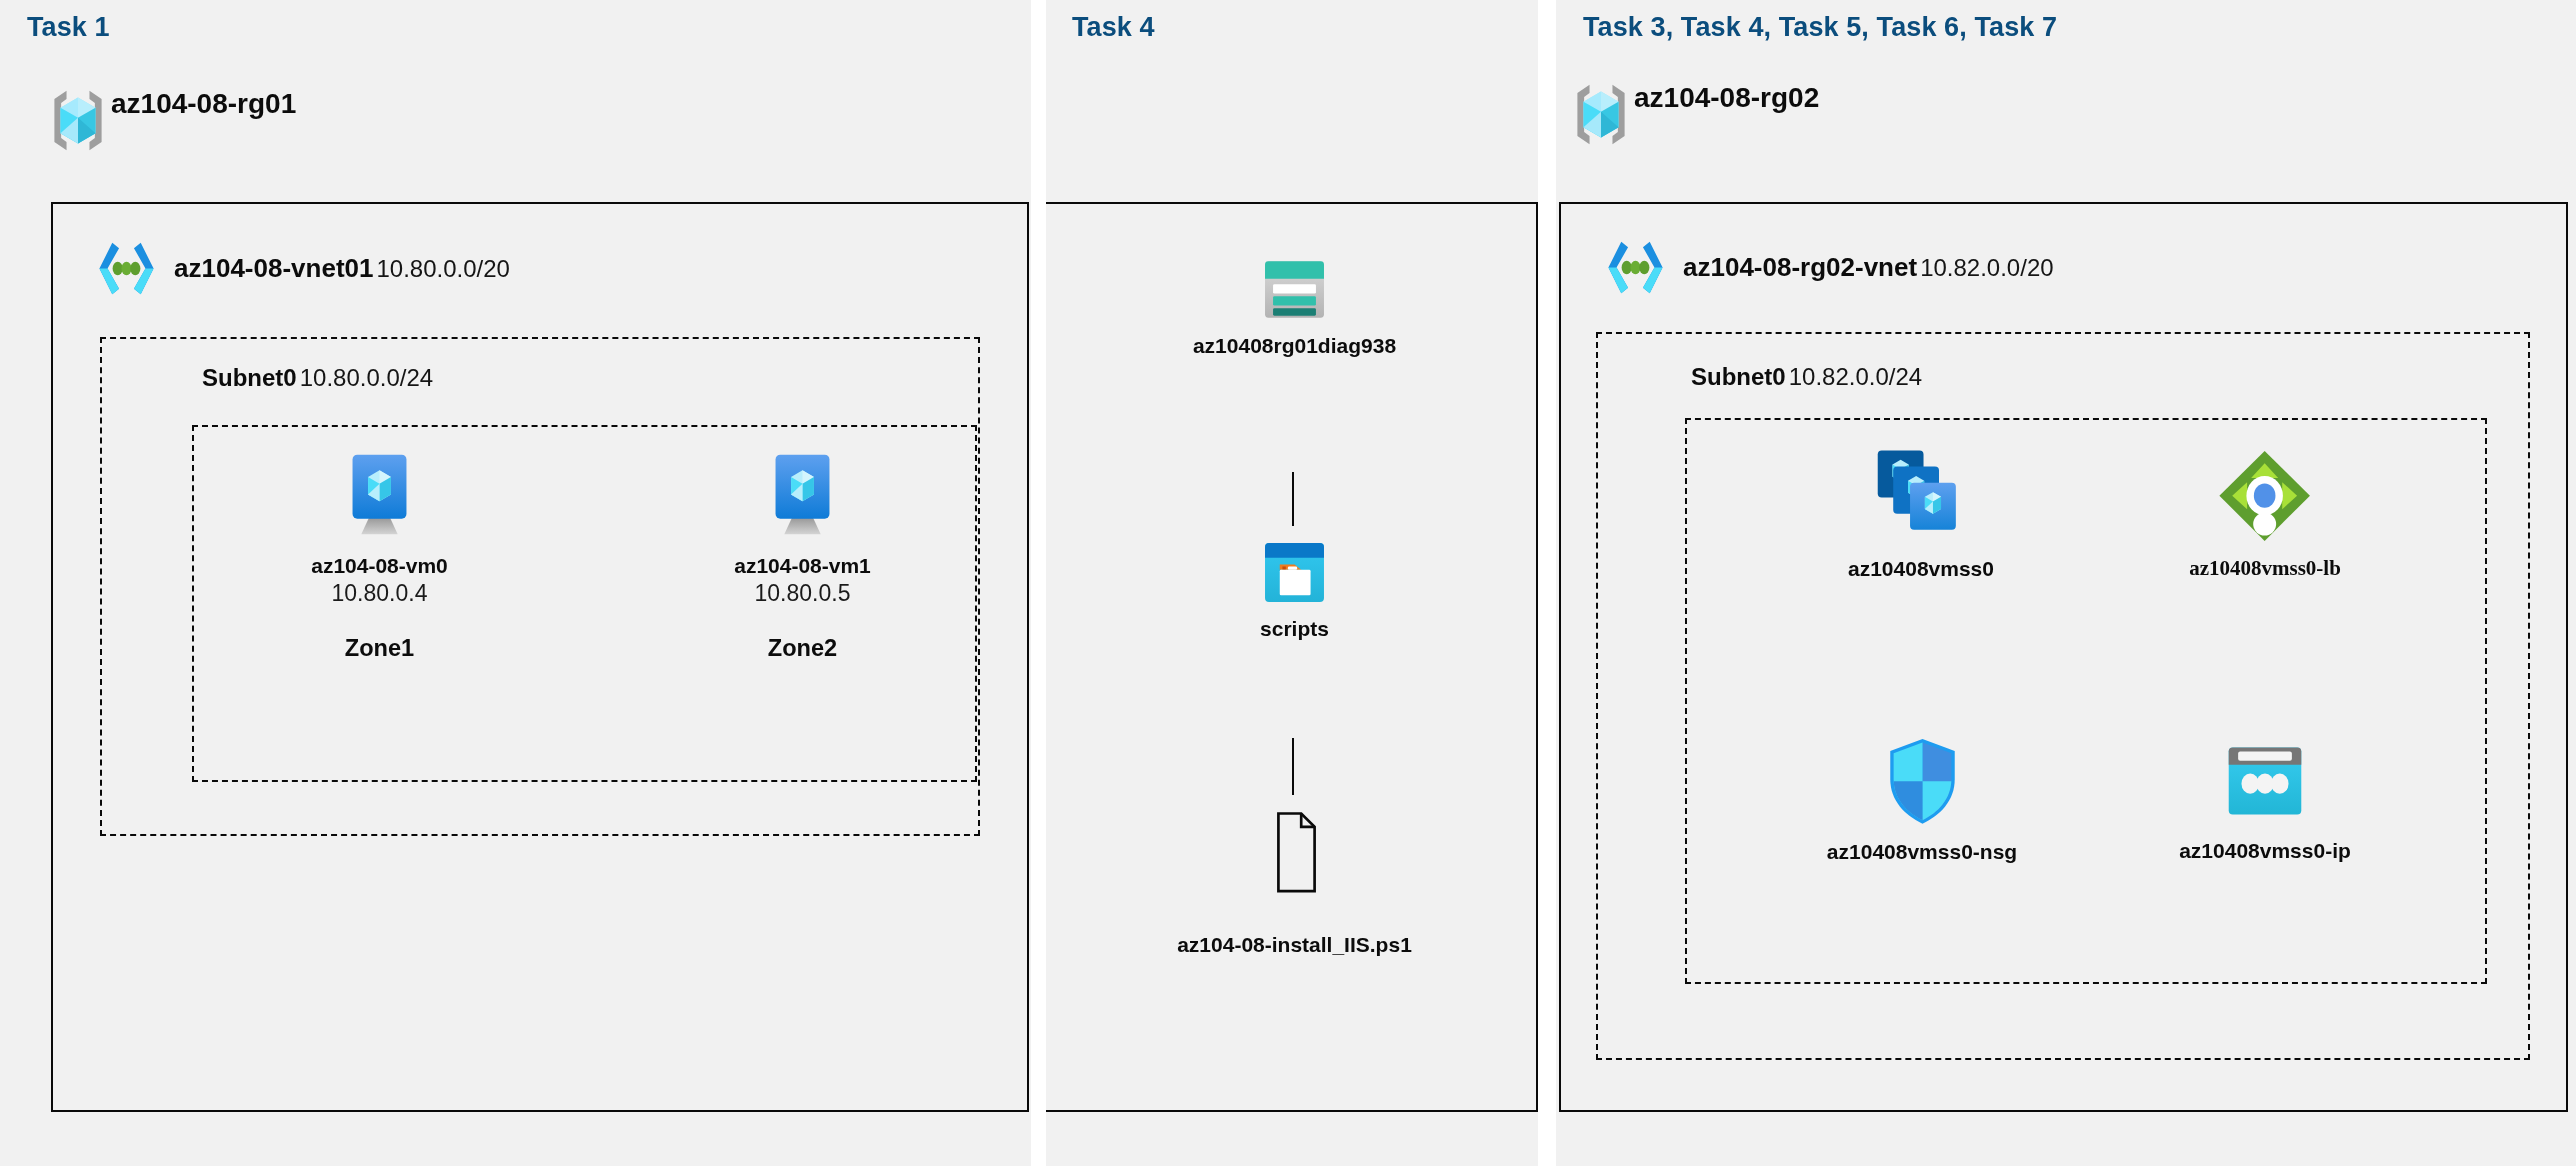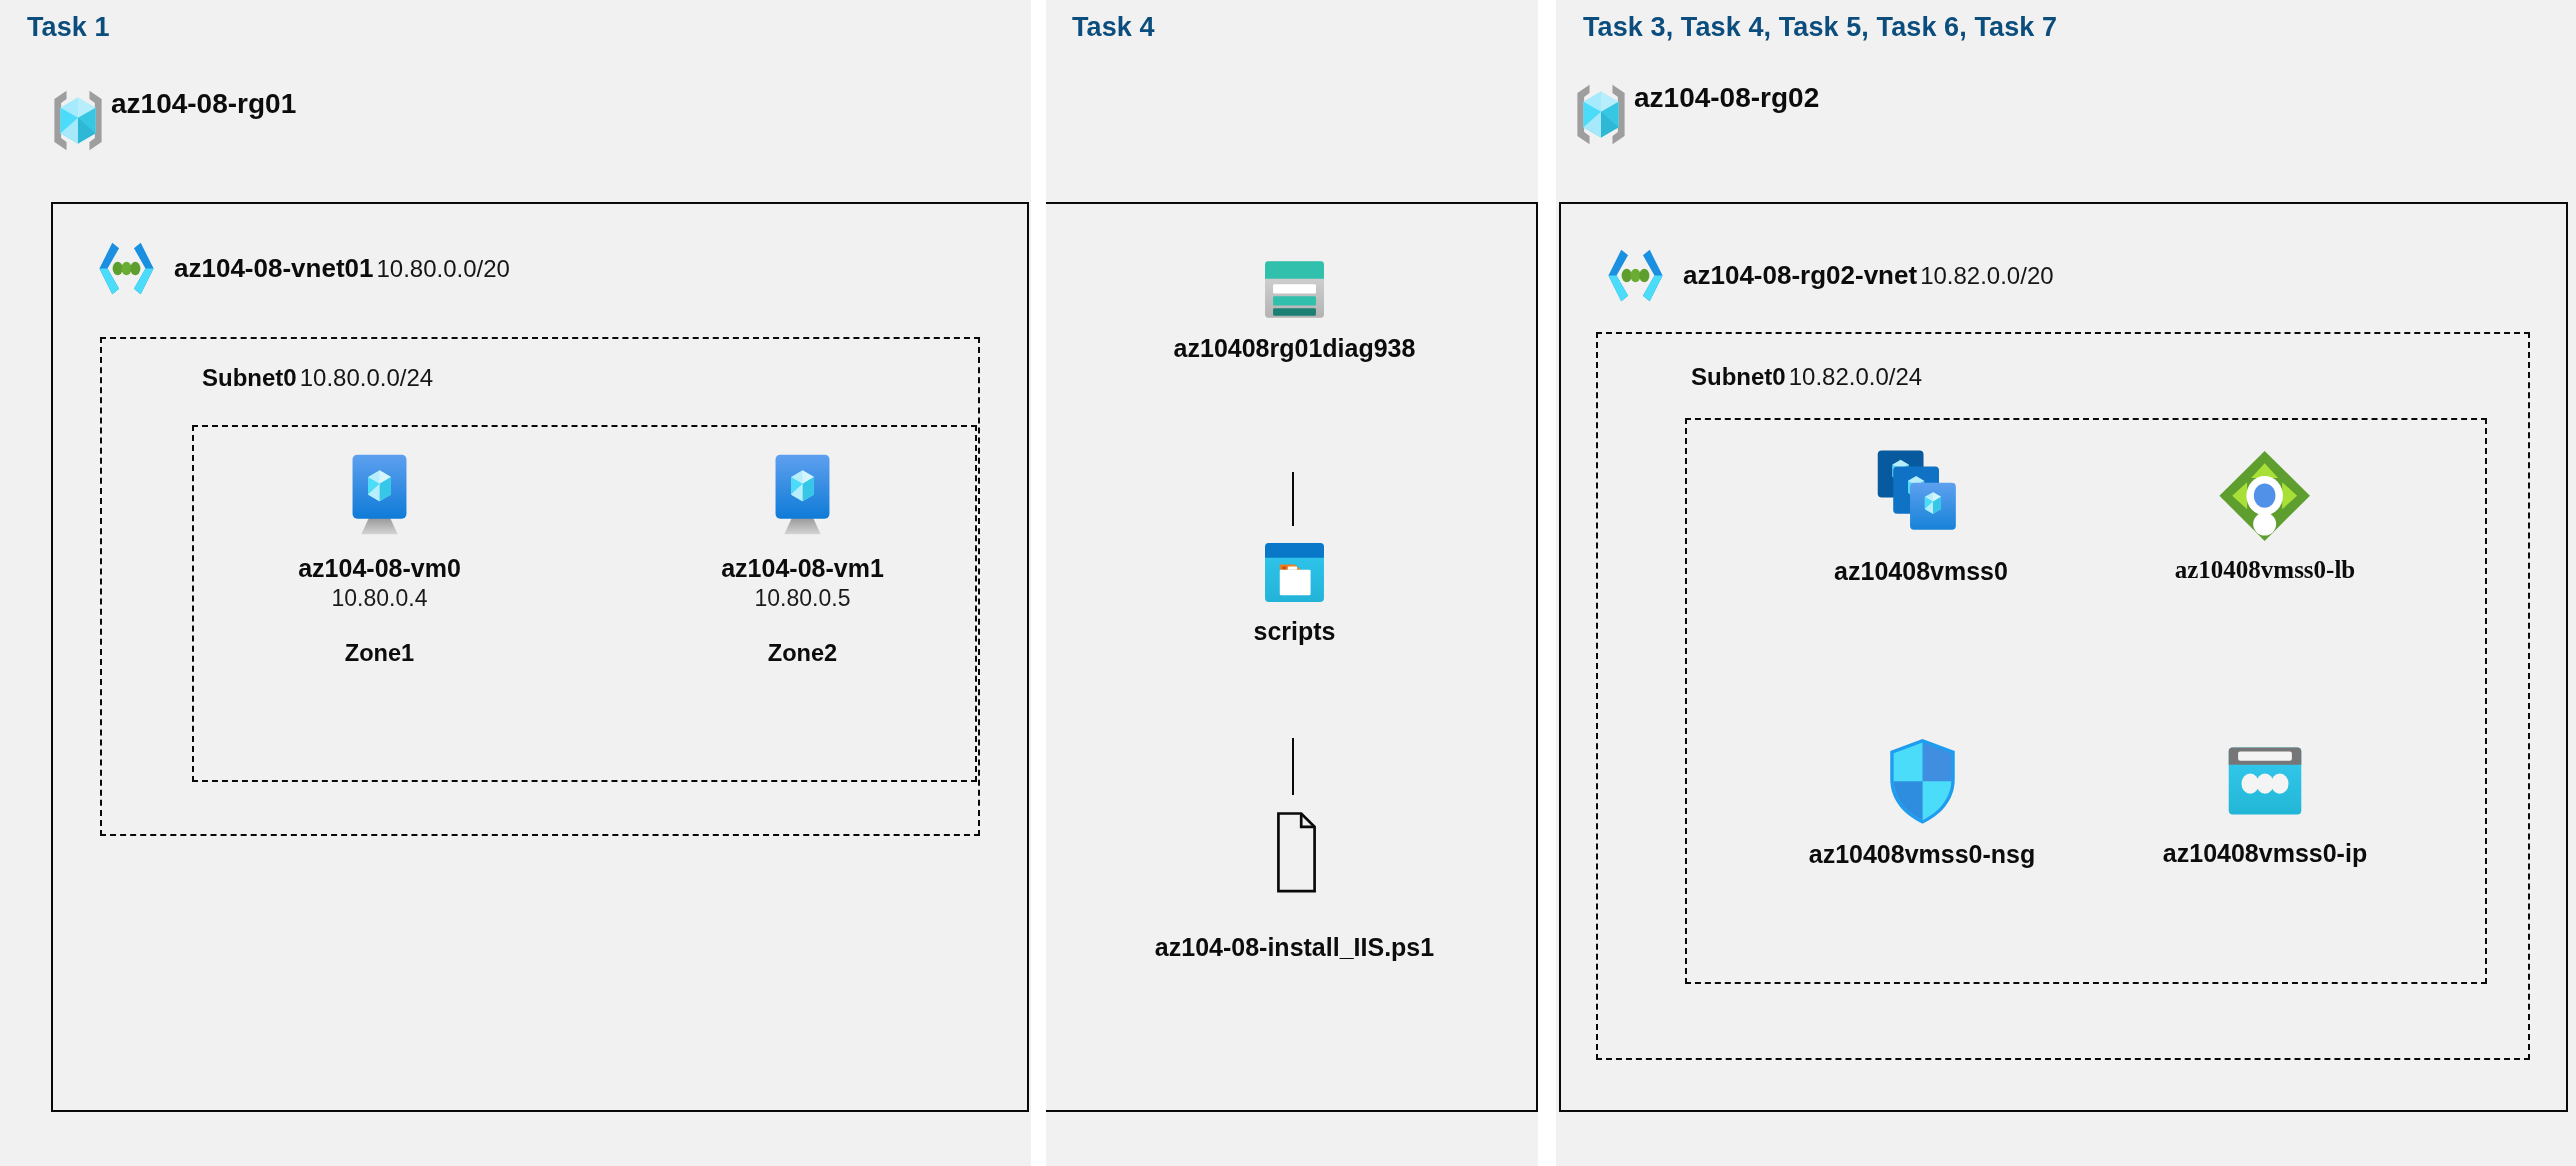--- a/index.html
+++ b/index.html
@@ -15,21 +15,21 @@
   .rg-head{position:absolute;display:flex;align-items:flex-start;gap:4px;}
   .rg-name{font-size:28px;font-weight:bold;color:#0c0c0c;white-space:nowrap;}
   .vnet-box{position:absolute;border:2.7px solid #0a0a0a;background:#f1f1f1;box-sizing:border-box;}
   .dashed{position:absolute;border:2px dashed #0a0a0a;box-sizing:border-box;}
   .vnet-head{position:absolute;display:flex;align-items:center;gap:15px;white-space:nowrap;}
   .vnet-name{font-size:26px;font-weight:bold;color:#0c0c0c;}
   .cidr{font-size:24px;color:#151515;font-weight:normal;}
   .subnet-head{position:absolute;white-space:nowrap;}
   .subnet-name{font-size:24px;font-weight:bold;color:#0c0c0c;}
   .node{position:absolute;display:flex;flex-direction:column;align-items:center;}
-  .node-label{font-size:25px;font-weight:bold;color:#0c0c0c;white-space:nowrap;text-align:left;margin-top:10.8px;}
+  .node-label{font-size:21px;font-weight:bold;color:#0c0c0c;white-space:nowrap;text-align:left;margin-top:10.8px;}
   .node-sub{font-size:23px;color:#1a1a1a;white-space:nowrap;text-align:center;margin-top:2.7px;font-weight:normal;}
   .node-zone{font-size:23.6px;font-weight:bold;color:#0c0c0c;white-space:nowrap;text-align:center;margin-top:28px;}
   .connector{position:absolute;width:2px;background:#0a0a0a;}
   svg{display:block;overflow:visible;}
 </style>
 </head>
 <body>
 
 <div class="panel" style="left:0px;top:0px;width:1031px;height:1166px;">
 </div>
@@ -202,21 +202,21 @@
       <path d="M69 29 L43 44 L43 82 L69 67 Z" fill="#38c7e3"></path>
       <path d="M17 67 L43 44 L43 82 Z" fill="#a6e9fb"></path>
       <path d="M69 67 L43 44 L43 82 Z" fill="#2fb7d6"></path>
     </svg>
   </span>
   <span class="rg-name">az104-08-rg02</span>
 </div>
 
 <div class="vnet-box" style="left:1559px;top:202px;width:1009px;height:910px;"></div>
 
-<div class="vnet-head" style="left:1603px;top:243px;align-items:center;">
+<div class="vnet-head" style="left:1603px;top:235px;align-items:center;">
   <span>
     <svg width="65" height="65" viewBox="0 0 96 96">
       <path d="M27 10 L37 18 L20 48 L37 78 L27 86 L8 48 Z" fill="#1b8fe0"></path>
       <path d="M20 48 L37 78 L27 86 L8 48 Z" fill="#4adcf8"></path>
       <path d="M69 10 L59 18 L76 48 L59 78 L69 86 L88 48 Z" fill="#1b8fe0"></path>
       <path d="M76 48 L59 78 L69 86 L88 48 Z" fill="#4adcf8"></path>
       <ellipse cx="35" cy="48" rx="7.5" ry="10" fill="#5e9e2e"></ellipse>
       <ellipse cx="48" cy="48" rx="7.5" ry="10" fill="#6aad34"></ellipse>
       <ellipse cx="61" cy="48" rx="7.5" ry="10" fill="#5e9e2e"></ellipse>
     </svg>

